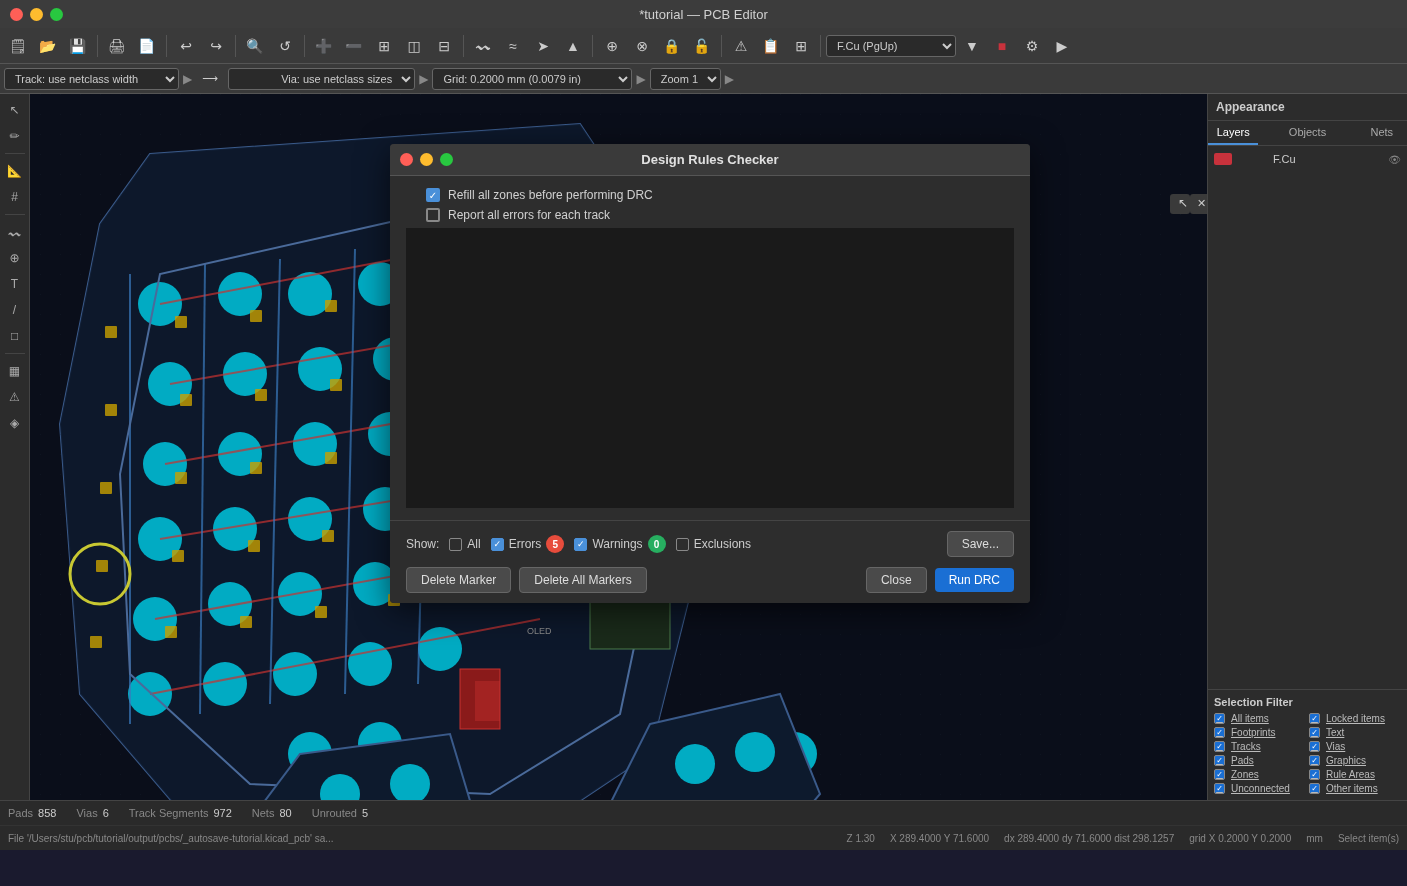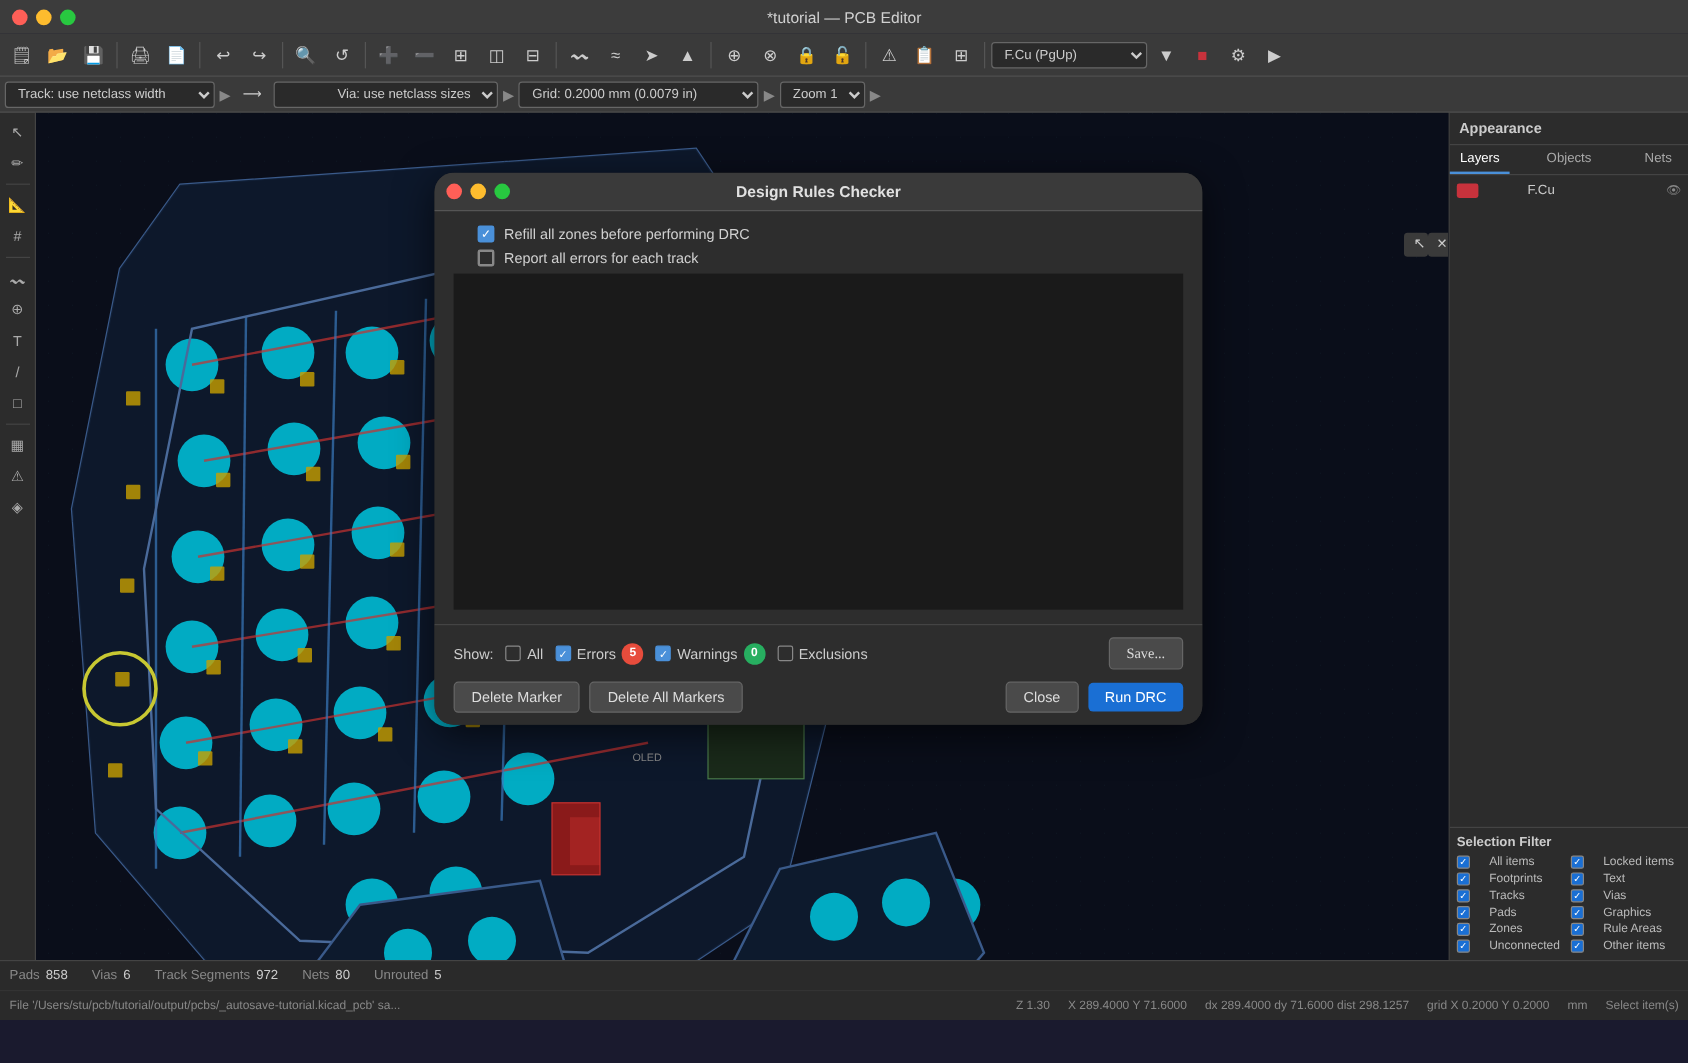--- a/index.html
+++ b/index.html
@@ -212,23 +212,24 @@
       margin-bottom: 5px;
     }
     .sel-filter-grid {
       display: grid;
       grid-template-columns: 1fr 1fr;
       gap: 3px;
     }
     .sel-item {
       display: flex;
       align-items: center;
-      gap: 16px;
+      gap: 6px;
       font-size: 10px;
       color: #bbb;
+      text-decoration: underline;
     }
     .sel-checkbox {
       width: 11px;
       height: 11px;
       border: 1px solid #888;
       border-radius: 2px;
       background: #1a6fd4;
       display: flex;
       align-items: center;
       justify-content: center;
@@ -268,24 +269,24 @@
       padding: 0 8px;
       font-size: 10px;
       color: #888;
       gap: 15px;
     }
 
     
     #drc-dialog {
       position: absolute;
       top: 50px;
-      left: 332px;
+      left: 360px;
       width: 640px;
       background: #2d2d2d;
-      border-radius: 16px;
+      border-radius: 4px;
       box-shadow: 0 8px 32px rgba(0,0,0,0.6);
       z-index: 100;
       overflow: hidden;
     }
     #drc-titlebar {
       background: #3a3a3a;
       padding: 8px 12px;
       display: flex;
       align-items: center;
       justify-content: center;
@@ -434,21 +435,20 @@
     }
     .drc-btn-primary {
       background: #1a6fd4;
       color: white;
     }
     .drc-btn-save {
       background: #4a4a4a;
       color: #ddd;
       border: 1px solid #666;
       margin-left: auto;
-      font-family: Liberation Serif, serif;
     }
 
     
     .pcb-bg {
       position: absolute;
       inset: 0;
       background: #0a0e1a;
     }
   </style>
 </head>

